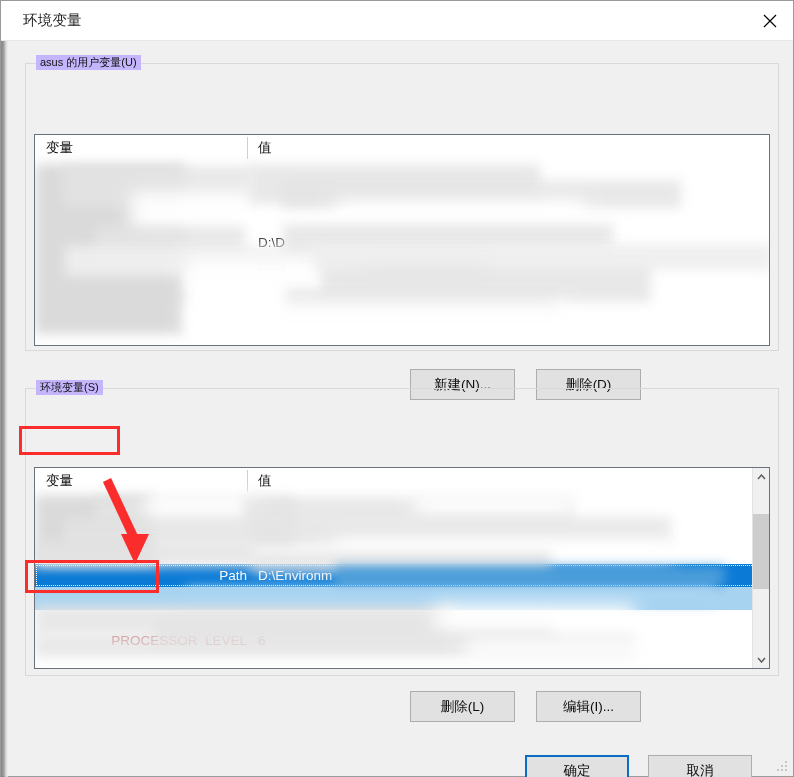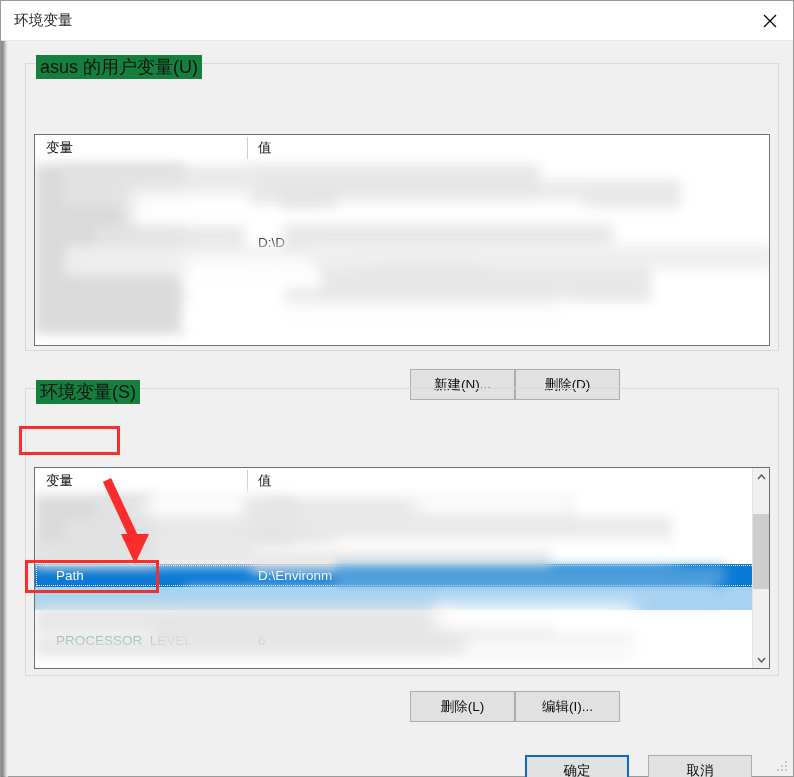--- a/index.html
+++ b/index.html
@@ -39,21 +39,21 @@
   
   .titlebar {
     height: 40px;
     background: #ffffff;
     display: flex;
     align-items: center;
     flex: 0 0 40px;
     border-bottom: 1px solid #e8e8e8;
   }
   .title-text {
-    margin-left: 13px;
+    margin-left: 22px;
     font-size: 14.5px;
     color: #1a1a1a;
     letter-spacing: .2px;
   }
   .titlebar-spacer { flex: 1 1 auto; }
   .close-btn {
     width: 46px; height: 39px;
     display: flex; align-items: center; justify-content: center;
     cursor: default;
   }
@@ -69,23 +69,23 @@
 
   
   .groupbox {
     position: absolute;
     border: 1px solid #d9d9d9;
     background: transparent;
   }
   .groupbox-legend {
     position: absolute;
     top: -9px; left: 10px;
-    background: #15803d;
+    background: #c4b5fd;
     padding: 0 4px;
-    font-size: 18px;
+    font-size: 11px;
     color: #111;
     white-space: nowrap;
   }
 
   #user-group   { left: 24px; top: 22px;  width: 754px; height: 288px; }
   #system-group { left: 24px; top: 347px; width: 754px; height: 288px; }
 
   
   .listview {
     position: absolute;
@@ -122,37 +122,37 @@
     position: relative;
     height: calc(100% - 27px);
   }
   .row {
     height: 23px;
     display: flex;
     align-items: center;
     font-size: 13.5px;
     color: #111;
   }
-  .cell-var { width: 212px; padding-left: 21px; overflow: hidden; white-space: nowrap; }
+  .cell-var { width: 212px; padding-left: 11px; overflow: hidden; white-space: nowrap; text-align: right; }
   .cell-val { flex: 1 1 auto; padding-left: 11px; overflow: hidden; white-space: nowrap; }
   .row.selected {
     background: #0a7ad6;
     color: #ffffff;
     outline: 1px dotted #ffffff;
     outline-offset: -2px;
   }
   .row.selected-soft {
     background: #a8d3f0;
     color: #111;
   }
   .row.clipped {
     height: 14px;
     align-items: flex-start;
     overflow: hidden;
-    color: #15803d;
+    color: #b91c1c;
   }
 
   
   .smudge {
     position: absolute;
     background: #d7d7d7;
     filter: blur(6px);
     opacity: .92;
     pointer-events: none;
   }
@@ -194,20 +194,21 @@
     height: 31px;
     display: inline-flex;
     align-items: center;
     justify-content: center;
     font-family: "Liberation Sans", "DejaVu Sans", sans-serif;
     cursor: default;
   }
   .btn-row {
     position: absolute;
     display: flex;
+    gap: 21px;
     align-items: flex-end;
   }
   #user-btns   { left: 409px; top: 328px; }
   #system-btns { left: 409px; top: 650px; }
   .btn-w { width: 105px; }
 
   
   .footer-btns {
     position: absolute;
     left: 524px; top: 714px;

